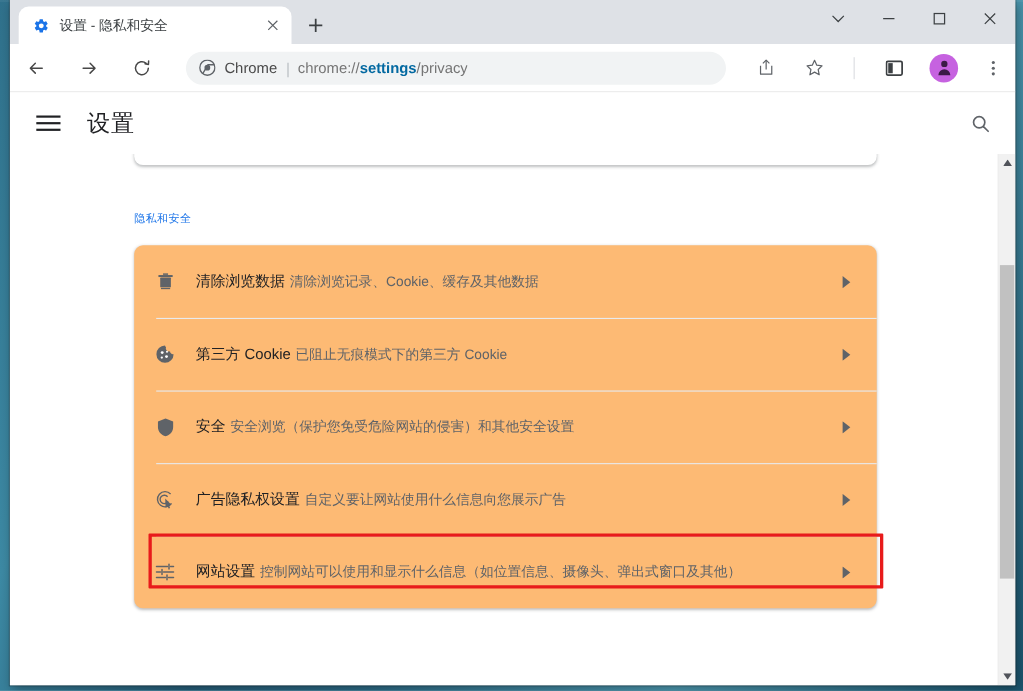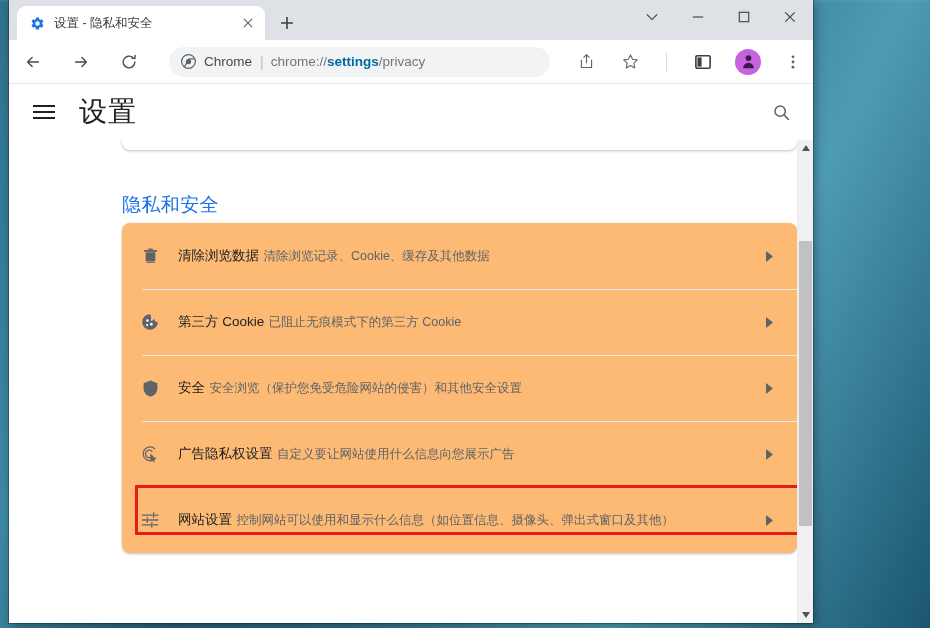--- a/index.html
+++ b/index.html
@@ -19,21 +19,21 @@
     background:
       linear-gradient(to bottom, rgba(255,255,255,0.05) 0 2px, transparent 2px 9px),
       linear-gradient(115deg, #30718c 0%, #3d8aa4 20%, #27607c 38%, #2e6e8a 52%, #4e9cb4 74%, #1b5670 100%);
     z-index: 0;
   }
 
   
   .browser-window {
     position: absolute;
     left: 9px; top: 0px;
-    width: 804px; height: 623px;
+    width: 914px; height: 623px;
     background: #ffffff;
     z-index: 2;
     box-shadow: 0 0 0 1px rgba(0,0,0,0.25), 2px 3px 10px rgba(0,0,0,0.35);
     display: flex; flex-direction: column;
     overflow: hidden;
   }
 
   
   .tab-strip {
     height: 40px;
@@ -159,21 +159,21 @@
     display: flex; align-items: center;
     padding: 0 18px 0 24px;
   }
   .hamburger {
     width: 24px; height: 24px; flex: 0 0 24px;
     display: flex; flex-direction: column; justify-content: center; gap: 4px;
     margin-right: 22px;
   }
   .hamburger span { display:block; height: 2px; background: #202124; width: 22px; }
   .settings-title {
-    font-size: 28px; color: #202124; letter-spacing: 1px;
+    font-size: 21px; color: #202124; letter-spacing: 1px;
     flex: 1 1 auto;
   }
   .header-search {
     width: 28px; height: 28px; flex: 0 0 28px;
     display: flex; align-items: center; justify-content: center;
     color: #5f6368;
   }
 
   
   .content-area {
@@ -196,21 +196,21 @@
     left: 113px; top: -60px;
     width: 675px; height: 70px;
     background: #ffffff;
     border-radius: 0 0 8px 8px;
     box-shadow: 0 1px 3px rgba(60,64,67,0.22), 0 1px 2px rgba(60,64,67,0.12);
   }
 
   .section-heading {
     position: absolute;
     left: 113px; top: 52px;
-    font-size: 19px;
+    font-size: 10px;
     color: #1a73e8;
     letter-spacing: 0.4px;
   }
 
   .card {
     position: absolute;
     left: 113px; top: 83px;
     width: 675px;
     background: #fdba74;
     border-radius: 8px;

